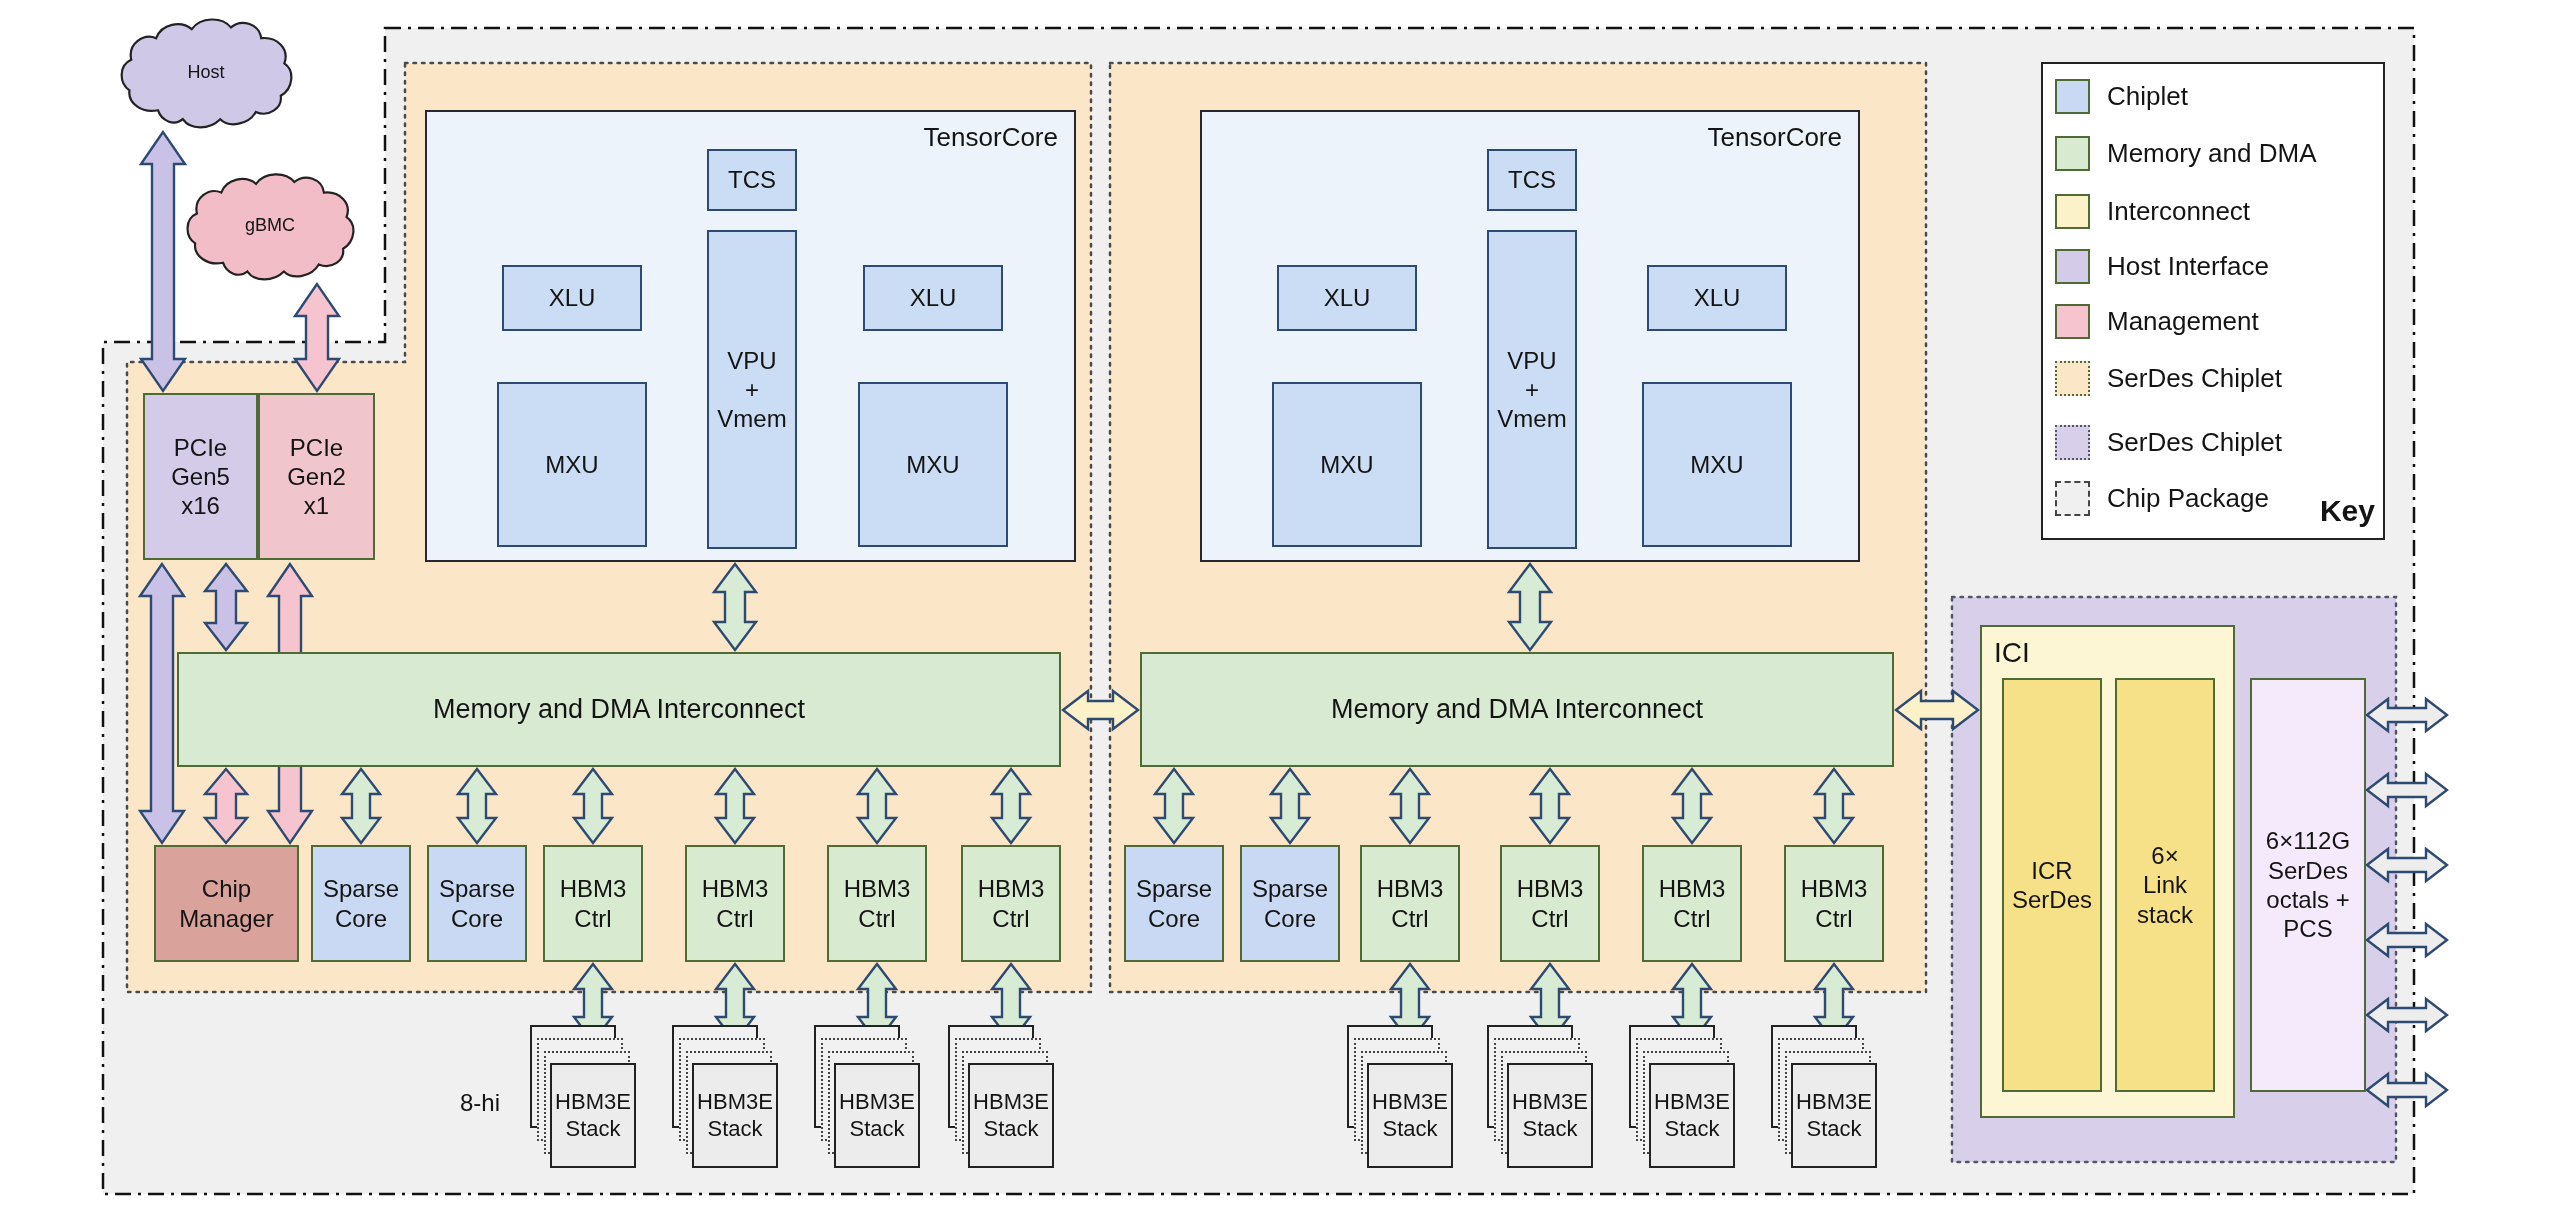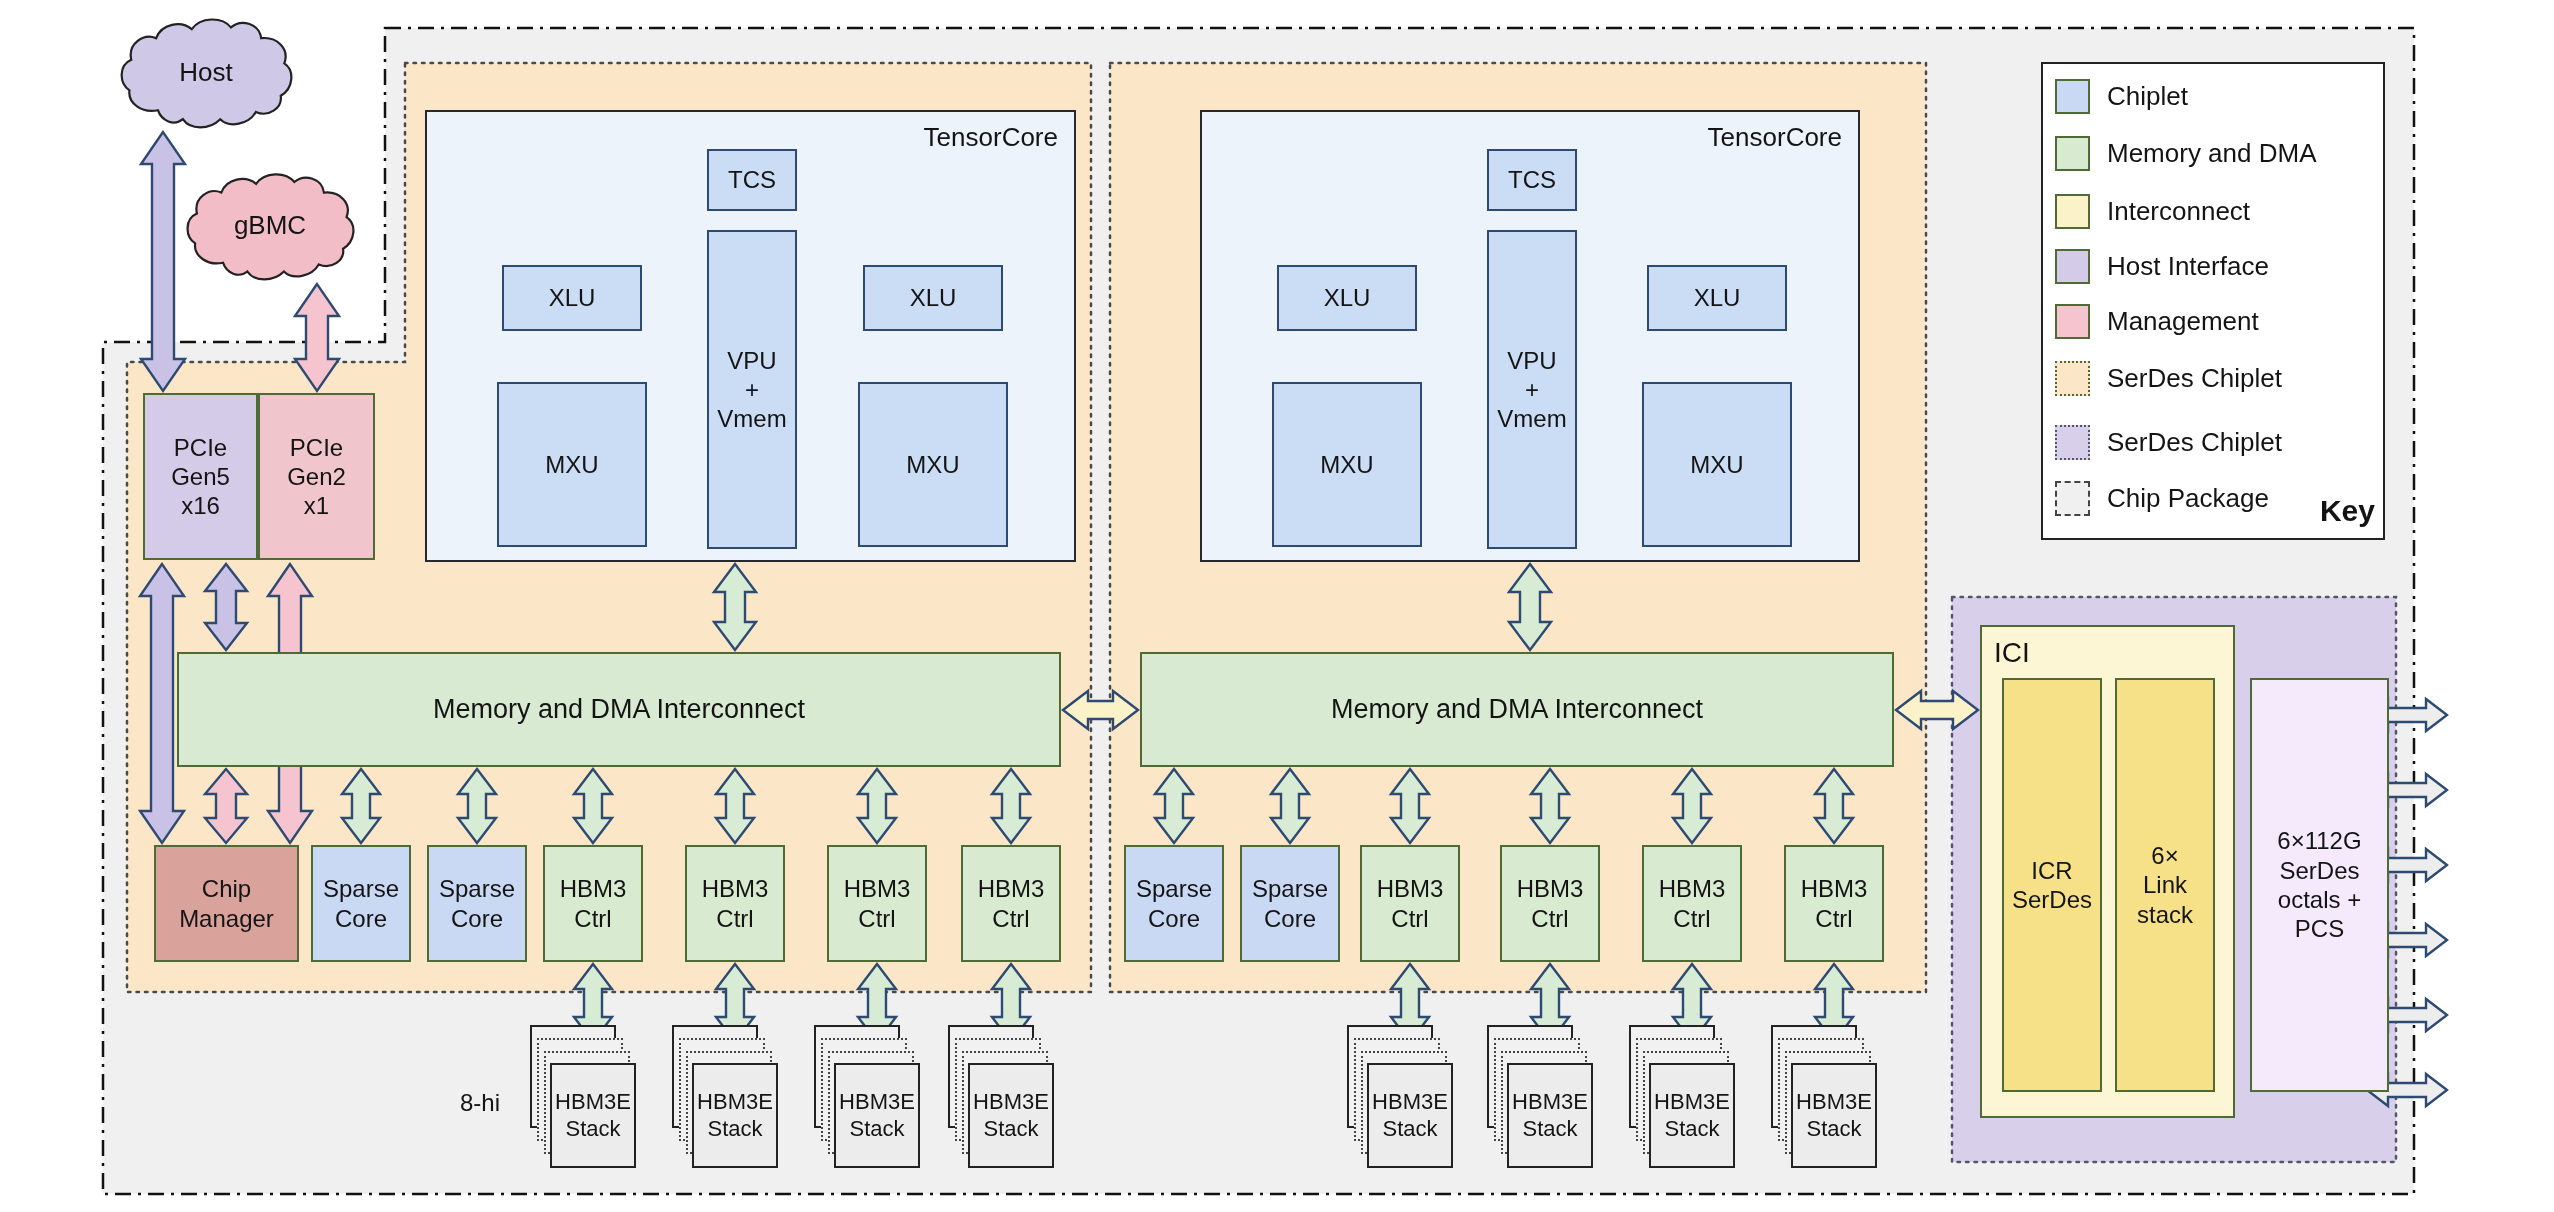--- a/index.html
+++ b/index.html
@@ -6,21 +6,21 @@
   body{width:2554px;height:1212px;position:relative;overflow:hidden;
        font-family:"Liberation Sans","DejaVu Sans",sans-serif;color:#141414;}
   #bg{position:absolute;left:0;top:0;}
   .bx{position:absolute;box-sizing:border-box;border:2px solid #4f6b35;
       display:flex;align-items:center;justify-content:center;text-align:center;
       white-space:pre-line;font-size:24px;line-height:1.22;color:#141414;}
   .blueb{border-color:#2c4a72;}
   .tc{position:absolute;box-sizing:border-box;background:#edf3fb;border:2px solid #26282d;}
   .tc-title{position:absolute;right:16px;top:10px;font-size:26px;}
   .lbl{position:absolute;display:flex;align-items:center;justify-content:center;
-       text-align:center;font-size:26px;white-space:pre-line;}
+       text-align:center;font-size:18px;white-space:pre-line;}
   .key{position:absolute;left:2041px;top:62px;width:344px;height:478px;
        background:#ffffff;border:2px solid #222;box-sizing:border-box;}
   .kswatch{position:absolute;left:12px;width:35px;height:35px;box-sizing:border-box;}
   .klabel{position:absolute;left:64px;height:35px;line-height:35px;font-size:26px;white-space:nowrap;}
   .ktitle{position:absolute;right:8px;bottom:10px;font-size:30px;font-weight:bold;}
   .stack{position:absolute;width:108px;height:145px;}
   .slayer{position:absolute;width:86px;height:103px;box-sizing:border-box;background:#f1f1f1;}
   .s-solid{border:2px solid #222;}
   .s-dot{border:2px dotted #444;}
   .s-front{width:86px;height:105px;background:#ececec;border:2px solid #222;
@@ -125,21 +125,21 @@
 <div class="lbl" style="left:425px;top:1089px;width:75px;height:28px;justify-content:flex-end;font-size:24px;">8-hi</div>
 
 <div class="bx" style="left:1980px;top:625px;width:255px;height:493px;background:#fdf6d4;"></div>
 <div class="ici-label" style="left:1994px;top:637px;">ICI</div>
 <div class="bx" style="left:2002px;top:678px;width:100px;height:414px;background:#f6e189;">ICR
 SerDes</div>
 <div class="bx" style="left:2115px;top:678px;width:100px;height:414px;background:#f6e189;">6×
 Link
 stack</div>
 
-<div class="bx" style="left:2250px;top:678px;width:139px;height:414px;background:#f4eafb;">6×112G
+<div class="bx" style="left:2250px;top:678px;width:116px;height:414px;background:#f4eafb;">6×112G
 SerDes
 octals +
 PCS</div>
 
 <div class="key">
   <div class="kswatch" style="top: 15px; position: absolute; background: rgb(201, 217, 243); border: 2px solid rgb(79, 107, 53); left: 12px; width: 35px; height: 35px; box-sizing: border-box;"></div>
   <div class="klabel" style="top:15px">Chiplet</div>
   <div class="kswatch" style="top: 72px; position: absolute; background: rgb(216, 235, 209); border: 2px solid rgb(79, 107, 53); left: 12px; width: 35px; height: 35px; box-sizing: border-box;"></div>
   <div class="klabel" style="top:72px">Memory and DMA</div>
   <div class="kswatch" style="top: 130px; position: absolute; background: rgb(252, 242, 201); border: 2px solid rgb(79, 107, 53); left: 12px; width: 35px; height: 35px; box-sizing: border-box;"></div>

